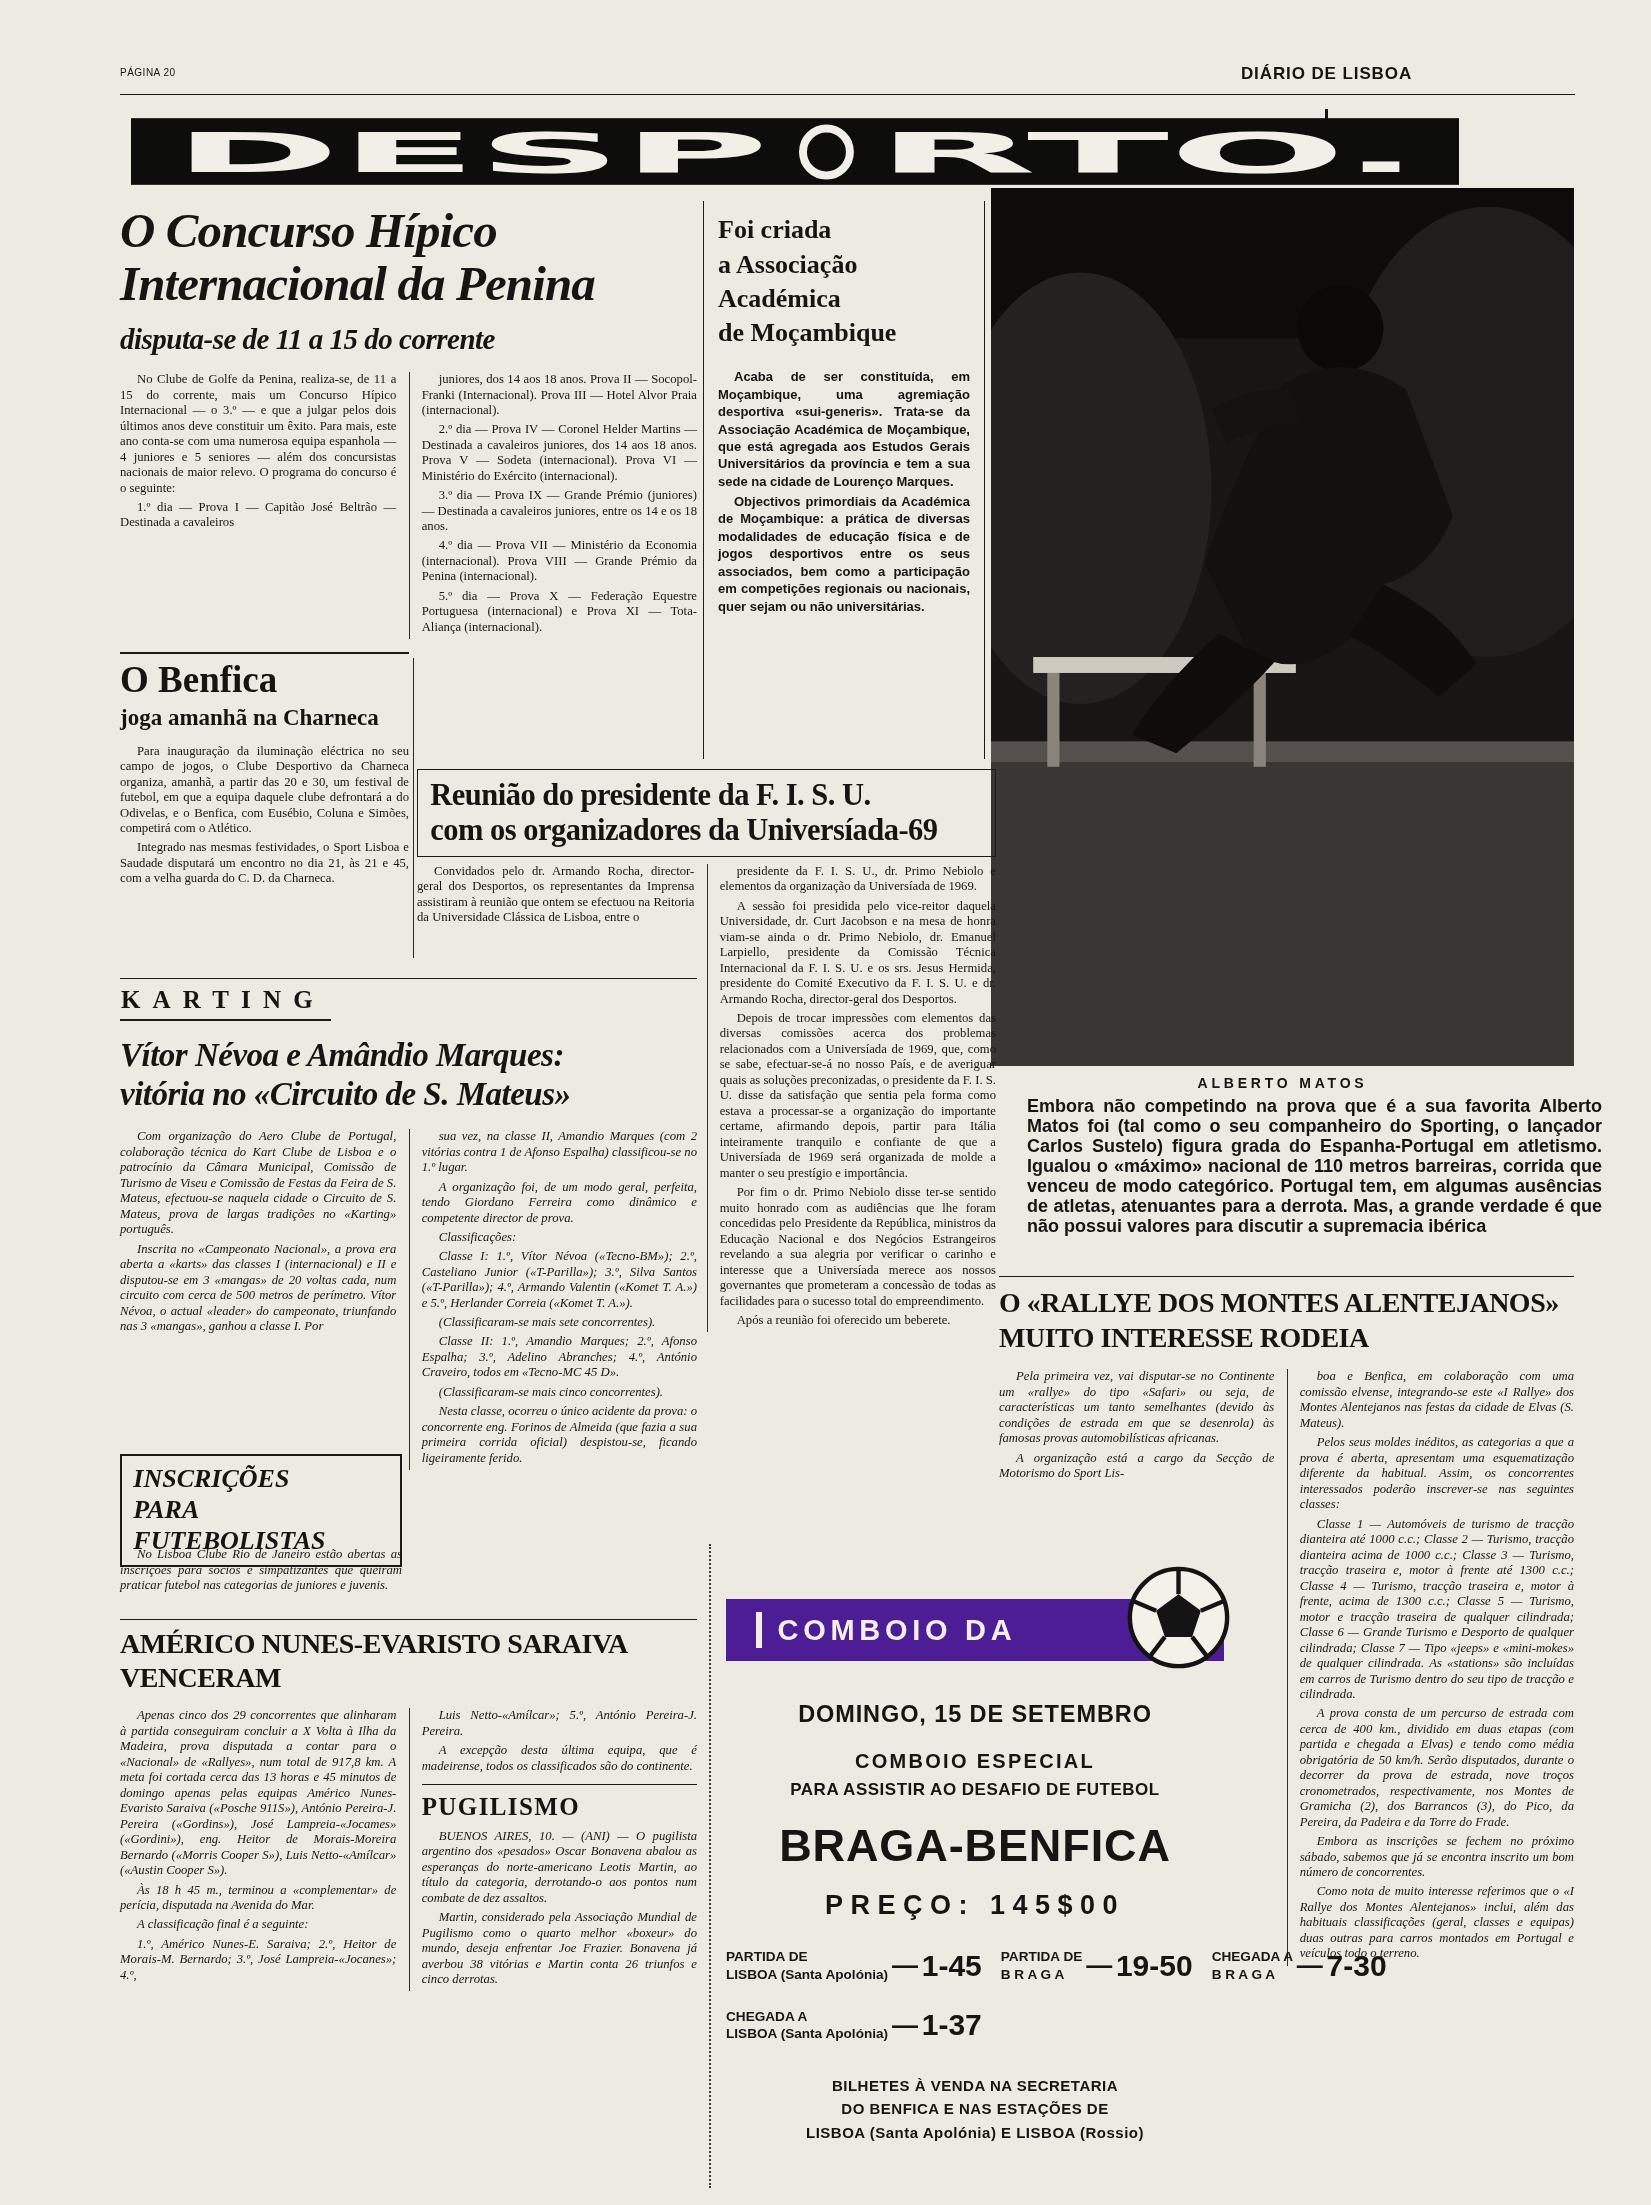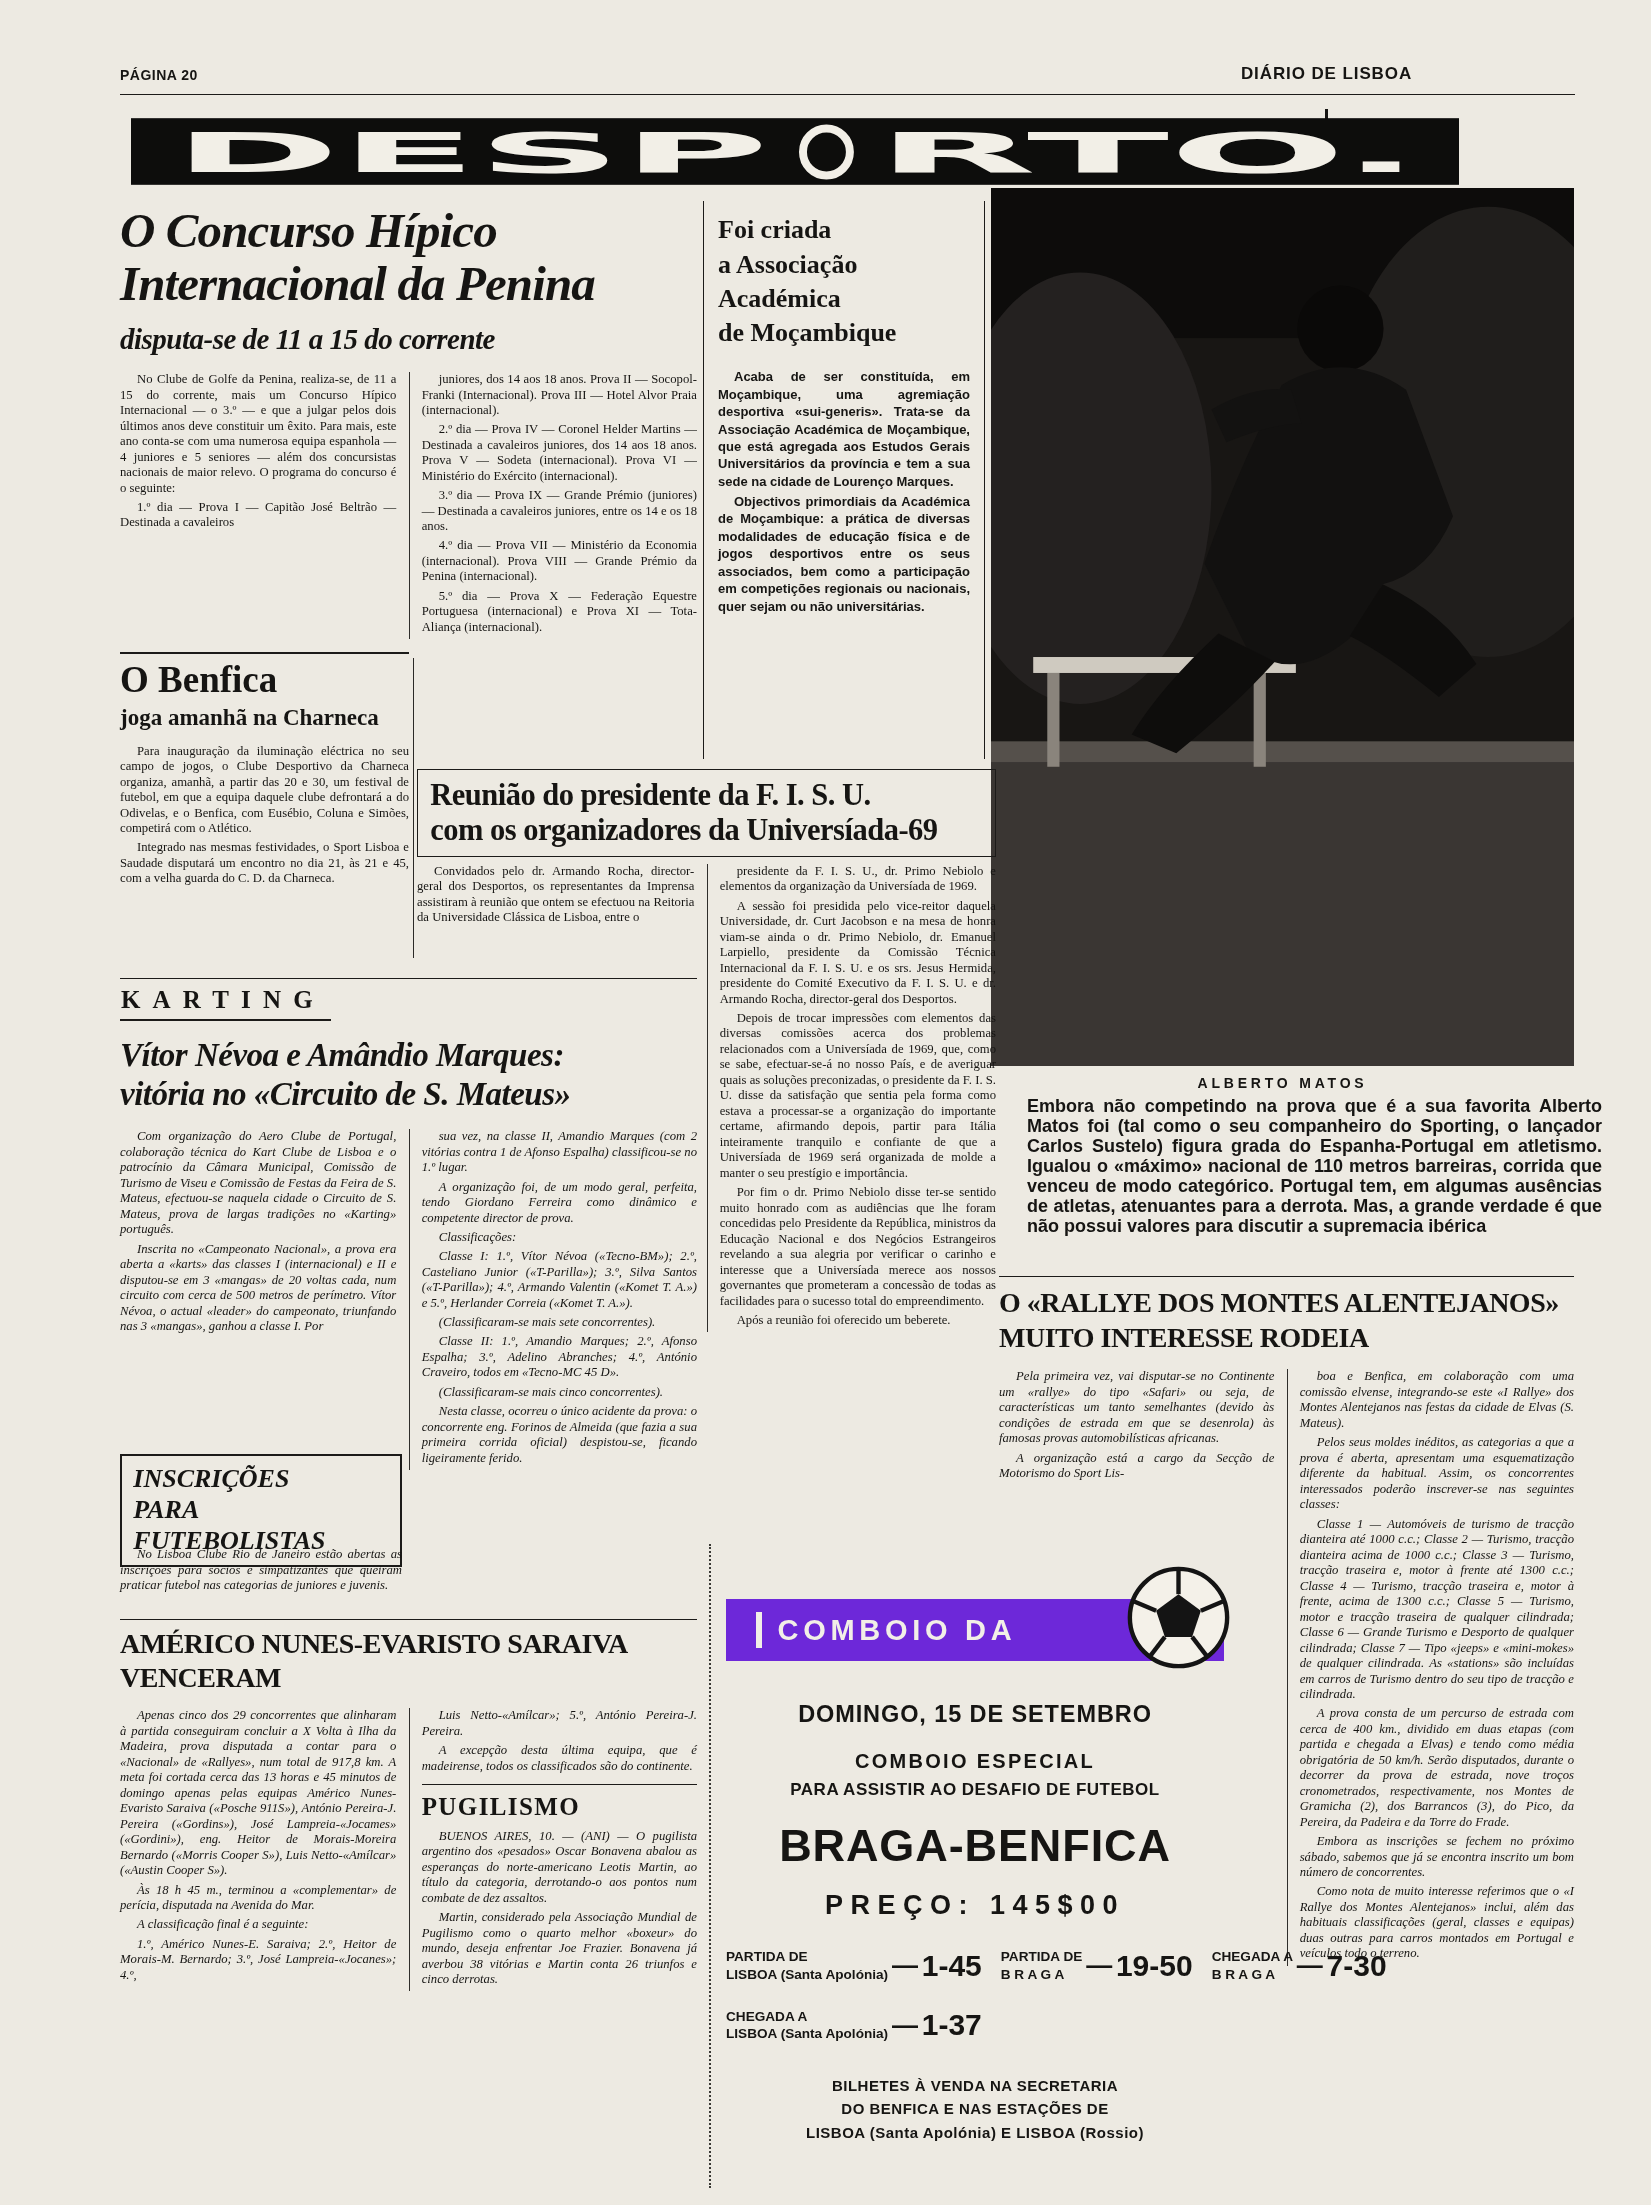--- a/index.html
+++ b/index.html
@@ -6,21 +6,21 @@
   html,body{margin:0;padding:0;background:#b9b6ae;}
   .page{position:relative;width:1652px;height:2205px;background:#edeae2;color:#161513;overflow:hidden;
         font-family:"Liberation Serif","DejaVu Serif",serif;}
   .abs{position:absolute;}
   .sans{font-family:"Liberation Sans","DejaVu Sans",sans-serif;}
   .hrule{background:#1c1b19;height:1.4px;}
   .vrule{background:#2b2a27;width:1.4px;}
   .dotted-vrule{width:0;border-left:2.3px dotted #3a3935;}
 
   
-  .hdr-left{font-weight:bold;font-size:14px;letter-spacing:0.5px;}
+  .hdr-left{font-weight:normal;font-size:10px;letter-spacing:0.5px;}
   .hdr-right{display:flex;align-items:center;gap:25px;font-weight:bold;font-size:17px;letter-spacing:0.9px;justify-content:flex-end;flex-direction:column;}
   .hdr-div{width:2.3px;height:17px;background:#161513;}
 
   
   .body p{margin:0 0 3.8px;font-size:12.7px;line-height:15.5px;text-align:justify;text-indent:17px;}
   .it p{font-style:italic;}
   .cols{display:flex;align-items:stretch;}
   .col{width:50%;box-sizing:border-box;}
   .col:first-child{padding-right:12.2px;}
   .col + .col{border-left:0.9px solid #2f2e2b;padding-left:12.2px;}
@@ -44,21 +44,21 @@
   .matos{font-family:"Liberation Sans","DejaVu Sans",sans-serif;font-weight:bold;font-size:18px;line-height:20px;text-align:justify;margin-left:28px;}
   .rallye-title{font-weight:bold;font-size:28px;line-height:1.24;letter-spacing:-0.5px;}
   .madeira-title{font-weight:bold;font-size:28px;line-height:1.22;letter-spacing:-0.5px;}
   .pug-title{font-weight:bold;font-size:25px;letter-spacing:1.4px;margin:8.4px 0 7.5px;}
   .photo-caption{text-align:center;font-weight:bold;font-size:14px;letter-spacing:3.8px;}
   .photo-frame{background:#131211;}
   .photo-frame svg{display:block;width:100%;height:100%;}
 
   
   .ad{width:498px;box-sizing:border-box;}
-  .ad-band{position:relative;background:#6d28d9;height:62px;display:flex;align-items:center;margin-top:55px;}
+  .ad-band{position:relative;background:#4c1d95;height:62px;display:flex;align-items:center;margin-top:55px;}
   .band-tick{width:5.6px;height:36px;background:#f2efe7;margin:0 16px 0 30px;}
   .band-text{color:#f2efe7;font-weight:bold;font-size:29px;letter-spacing:4.7px;}
   .ad-ball{position:absolute;right:-7.5px;top:-35px;width:107px;height:107px;}
   .ad-date{text-align:center;font-weight:bold;font-size:23.5px;margin-top:40px;letter-spacing:0.9px;}
   .ad-l1{text-align:center;font-weight:bold;font-size:20px;margin-top:21.6px;letter-spacing:2.3px;}
   .ad-l2{text-align:center;font-weight:bold;font-size:17px;margin-top:7.5px;letter-spacing:0.5px;}
   .ad-match{text-align:center;font-weight:bold;font-size:45px;margin-top:20px;letter-spacing:0.9px;}
   .ad-price{text-align:center;font-weight:bold;font-size:27px;margin-top:18px;letter-spacing:7.5px;}
   .ad-sched{display:grid;grid-template-columns:1fr 1fr 1fr;gap:25px 19px;margin-top:27px;}
   .cell{display:flex;align-items:center;}

